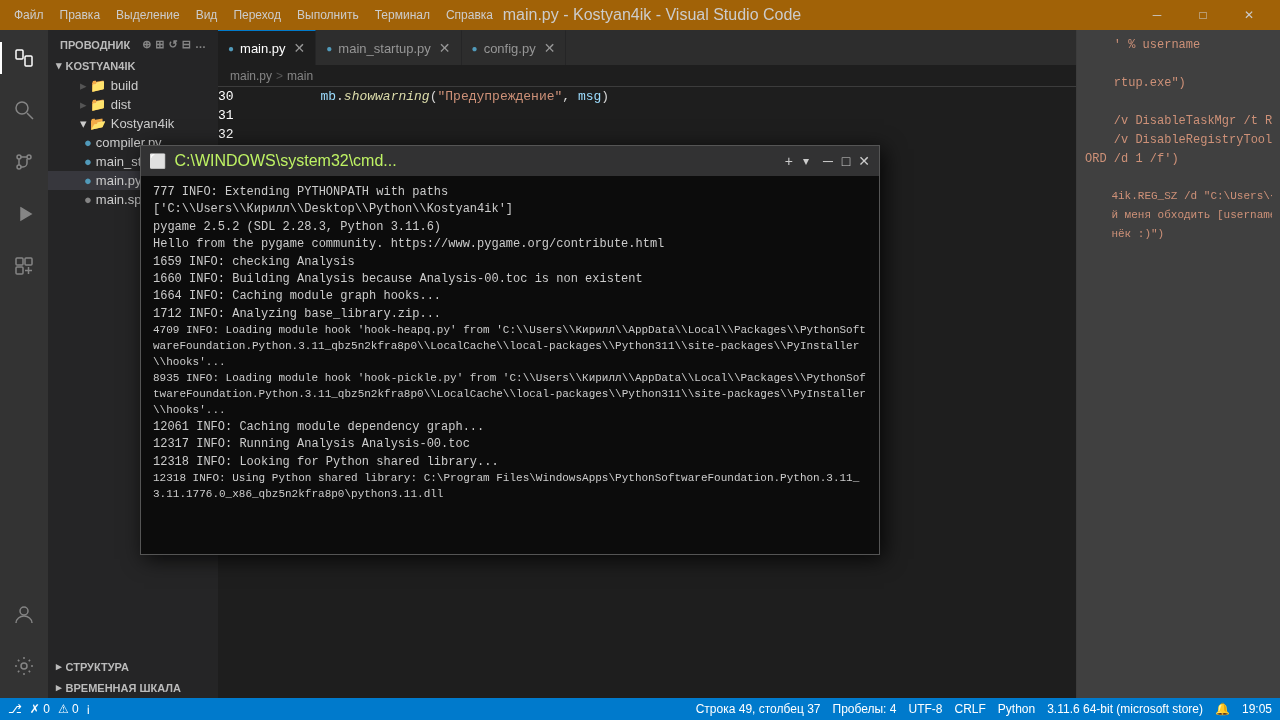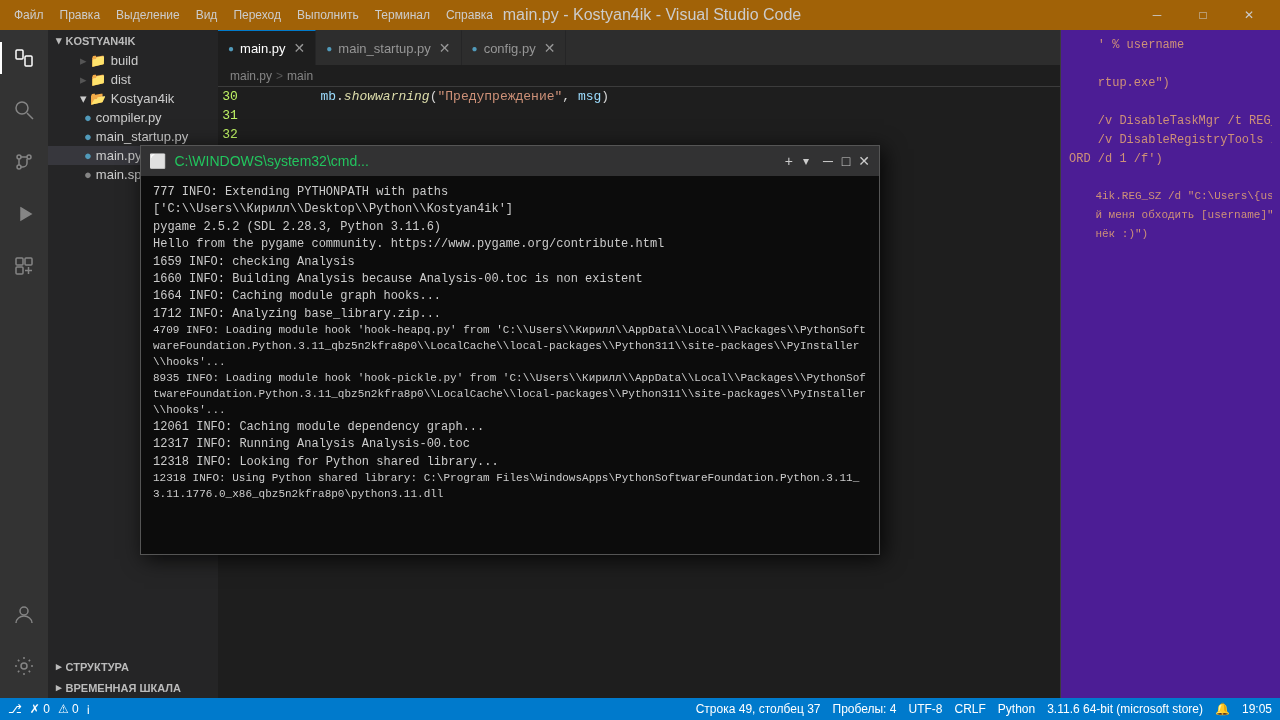--- a/index.html
+++ b/index.html
@@ -160,23 +160,23 @@
     .editor-line {
       display: flex;
       align-items: flex-start;
       height: 19px;
       font-family: 'Consolas', 'Courier New', monospace;
       font-size: 13px;
       line-height: 19px;
     }
     .line-num {
       width: 40px;
-      text-align: center;
+      text-align: left;
       padding-right: 16px;
-      color: #bef264;
+      color: #ffffff;
       flex-shrink: 0;
       user-select: none;
     }
     .line-content { color: #d4d4d4; white-space: pre; }
     .kw { color: #569cd6; }
     .fn { color: #dcdcaa; font-style: italic; }
     .str { color: #ce9178; }
     .param { color: #9cdcfe; }
     .num { color: #b5cea8; }
 
@@ -195,21 +195,21 @@
     }
     .terminal-titlebar {
       height: 30px;
       background: #323233;
       display: flex;
       align-items: center;
       padding: 0 8px;
       gap: 8px;
       flex-shrink: 0;
     }
-    .terminal-title-text { font-size: 14px; color: #22c55e; flex: 1; }
+    .terminal-title-text { font-size: 16px; color: #bef264; flex: 1; }
     .terminal-buttons { display: flex; gap: 4px; }
     .term-btn {
       width: 14px; height: 14px;
       background: none; border: none; color: #cccccc; cursor: pointer; font-size: 14px;
       display: flex; align-items: center; justify-content: center;
     }
     .terminal-body {
       flex: 1;
       background: #0c0c0c;
       color: #cccccc;
@@ -218,22 +218,22 @@
       padding: 8px 12px;
       overflow: hidden;
       line-height: 1.45;
     }
     .terminal-body p { white-space: pre-wrap; word-break: break-all; }
 
     
     .right-panel {
       position: absolute;
       right: 0; top: 30px;
-      width: 220px; bottom: 22px;
-      background: #4c1d95;
+      width: 204px; bottom: 22px;
+      background: #404040;
       border-left: 1px solid #3c3c3c;
       font-family: 'Consolas', 'Courier New', monospace;
       font-size: 12px;
       color: #6a9955;
       padding: 8px;
       overflow: hidden;
     }
     .right-code-line { height: 19px; white-space: pre; overflow: hidden; }
 
     
@@ -321,20 +321,30 @@
     <div class="activity-icon">
       <svg width="22" height="22" viewBox="0 0 22 22" fill="none" stroke="currentColor" stroke-width="1.5">
         <circle cx="11" cy="11" r="3"></circle>
         <path d="M11 2v2M11 18v2M2 11h2M18 11h2M4.9 4.9l1.4 1.4M15.7 15.7l1.4 1.4M4.9 17.1l1.4-1.4M15.7 6.3l1.4-1.4"></path>
       </svg>
     </div>
   </div>
 </div>
 
 <div class="sidebar">
+  <div class="sidebar-header">
+    <span>ПРОВОДНИК</span>
+    <div class="sidebar-header-icons">
+      <span>⊕</span>
+      <span>⊞</span>
+      <span>↺</span>
+      <span>⊟</span>
+      <span>…</span>
+    </div>
+  </div>
   <div class="sidebar-section">
     <span>▾</span>
     <span>KOSTYAN4IK</span>
   </div>
   <div class="sidebar-item sidebar-item-indent">
     <span style="color:#555">▸</span>
     <span>📁</span>
     <span>build</span>
   </div>
   <div class="sidebar-item sidebar-item-indent">

